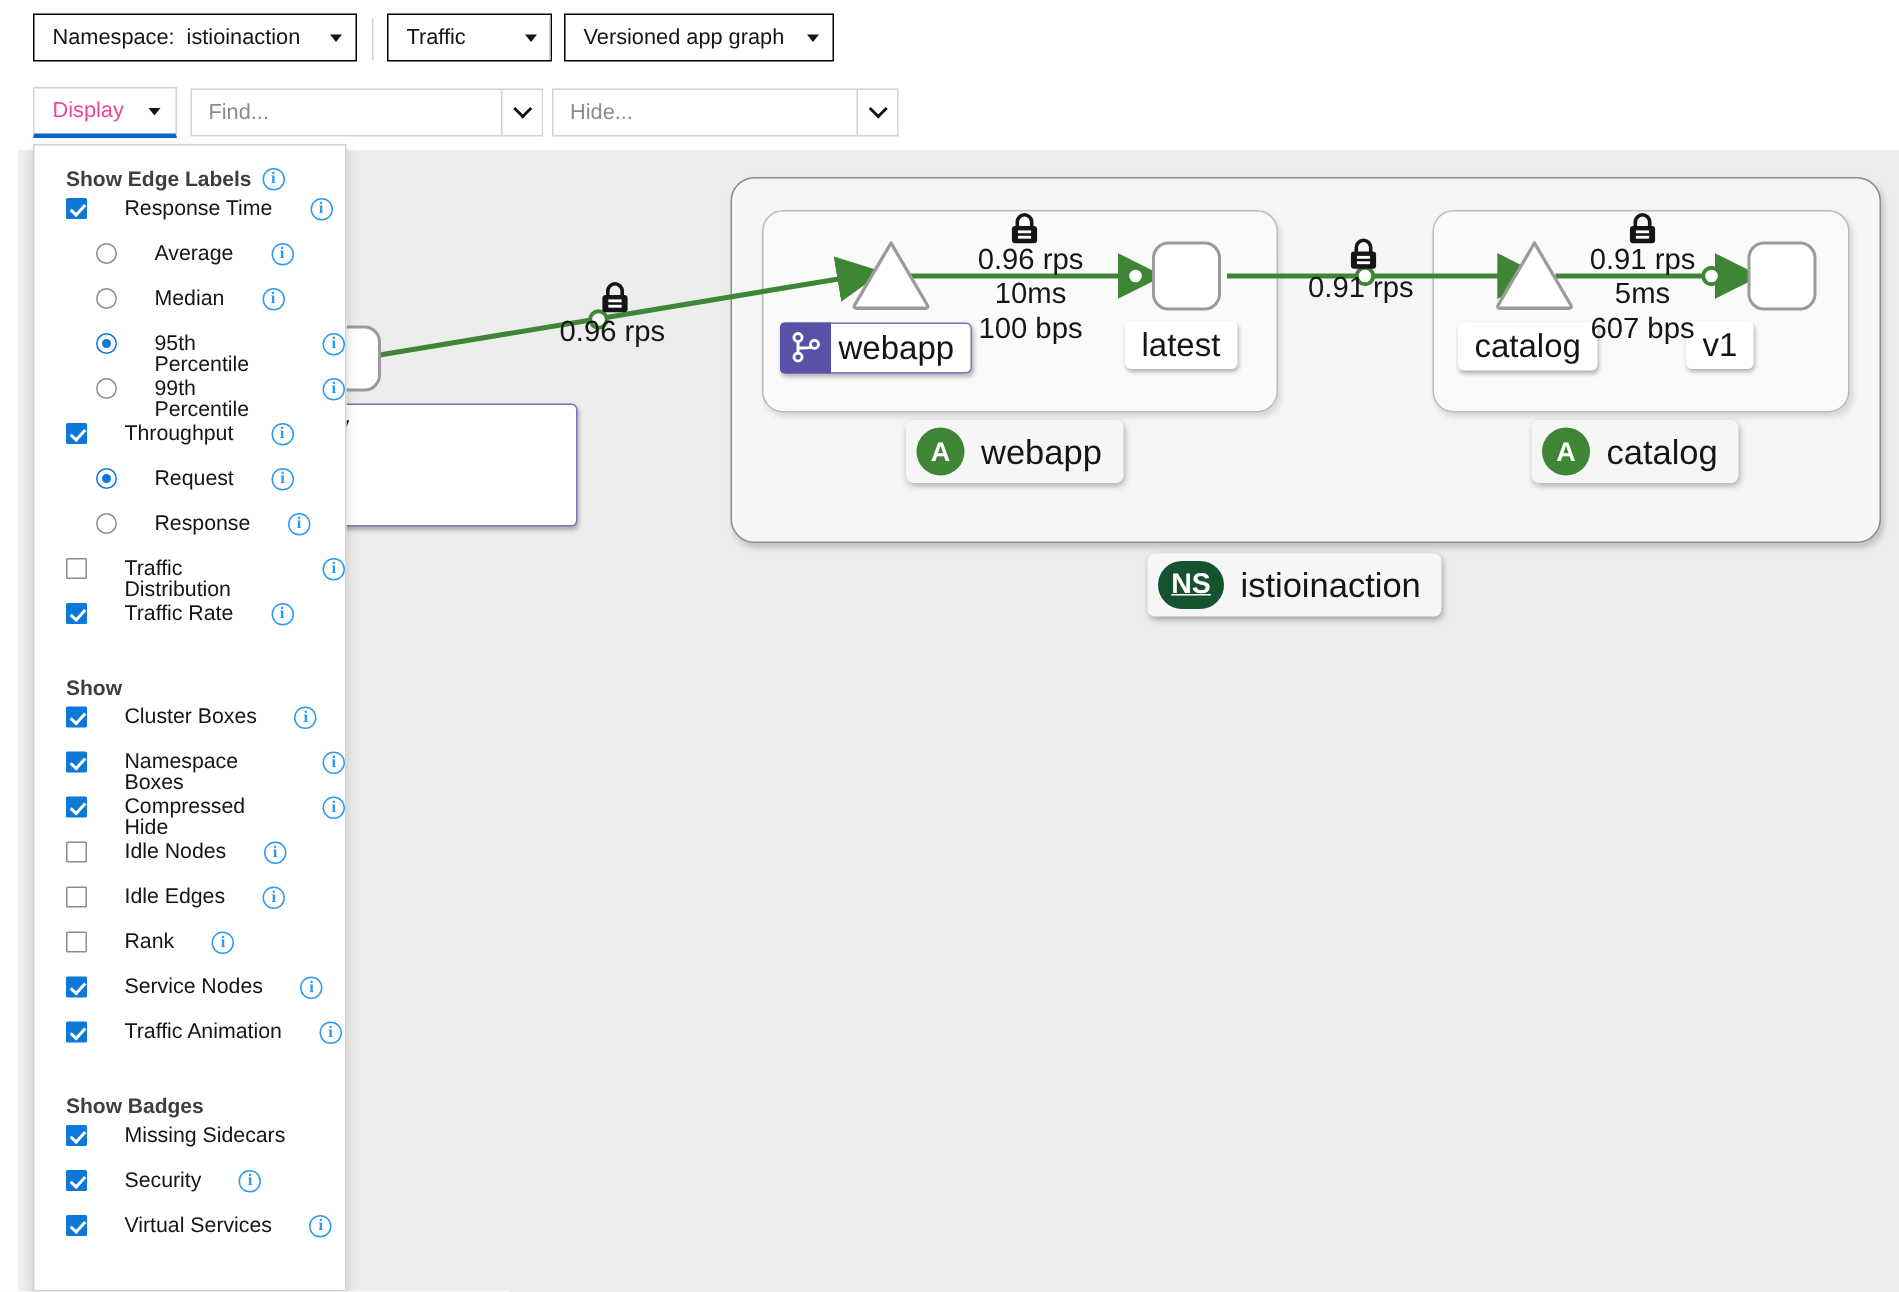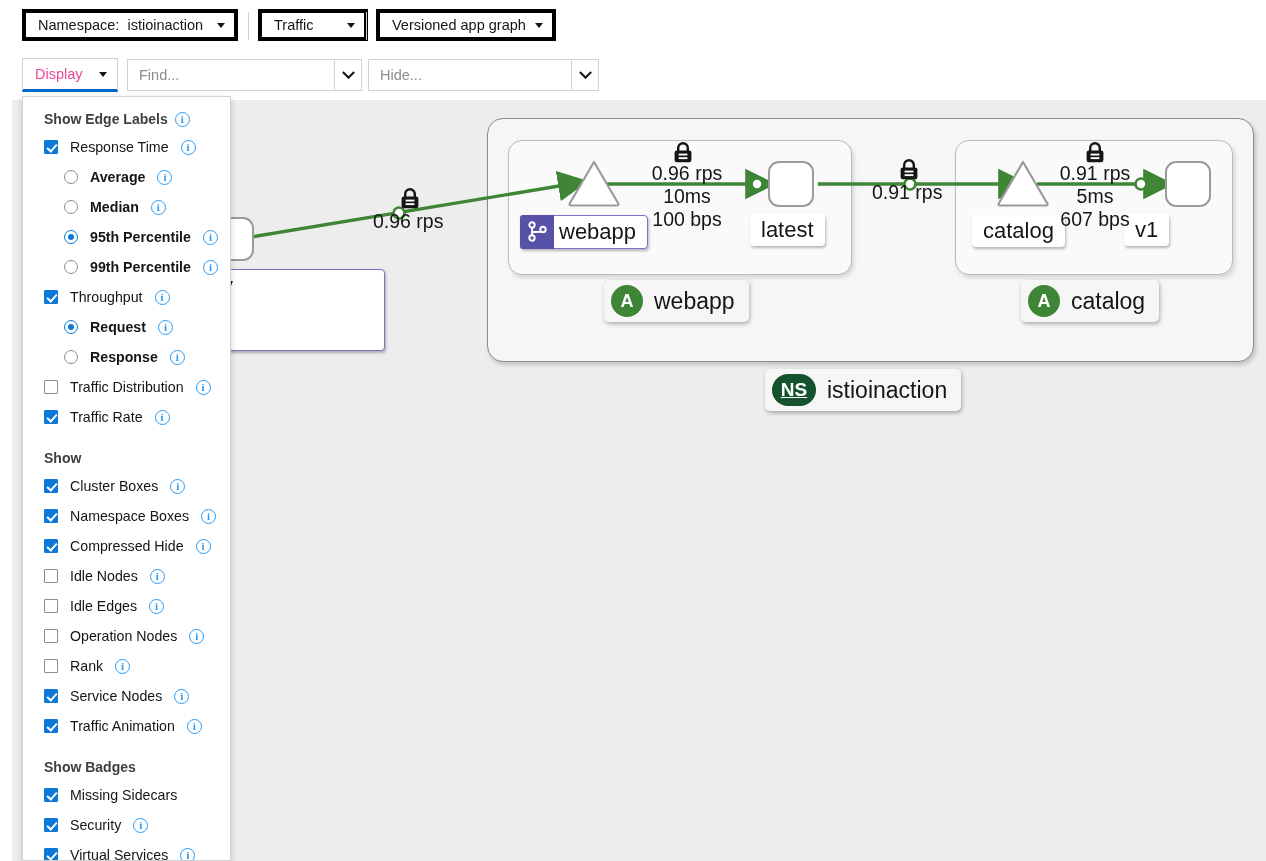--- a/index.html
+++ b/index.html
@@ -13,21 +13,21 @@
   }
   #root { position: relative; width: 1266px; height: 861px; background:#fff; }
 
   
   .toolbar-row1 {
     position: absolute; left: 0; top: 0; width: 1266px; height: 51px;
     background: #fff;
   }
   .tb-select {
     position: absolute; height: 32px;
-    border: 4px solid #000000; background: #fff;
+    border: 1px solid #000000; background: #fff;
     display: flex; align-items: center;
     padding: 0 9px 0 12px; gap: 8px;
     font-size: 14.5px; color: #151515; cursor: pointer;
     white-space: nowrap;
   }
   .tb-select .lbl-prefix { color:#151515; }
   .tb-select .lbl-val { color:#151515; }
   .caret {
     width: 0; height: 0; margin-left: auto;
     border-left: 4.5px solid transparent;
@@ -97,25 +97,25 @@
     box-shadow: 0 3px 7px rgba(3,3,3,0.17);
     padding: 14px 0 0 0; overflow:hidden; z-index:40;
   }
   .panel-group-title {
     font-size:14px; font-weight:bold; color:#3c3f42;
     padding: 0 0 0 21px; margin: 0 0 5px 0;
     display:flex; align-items:center; gap:7px;
   }
   .panel-group-title.spaced { margin-top: 18px; }
   .opt-row {
-    display:flex; align-items:center; gap:12px;
+    display:flex; align-items:flex-start; gap:25px;
     height:30px; padding-left:21px; font-size:14.2px; color:#151515;
     cursor:pointer;
   }
-  .opt-row.indent { padding-left: 41px; font-weight: bold; }
+  .opt-row.indent { padding-left: 41px; }
   .opt-label { line-height:1; }
   
   .cb {
     width:14px; height:14px; border:1px solid #8a8d90; border-radius:1px;
     background:#fff; flex:0 0 auto; position:relative;
   }
   .cb.on { background:#0d78d8; border-color:#0d78d8; }
   .cb.on::after {
     content:""; position:absolute; left:4px; top:1px;
     width:4px; height:8px; border-right:2px solid #fff; border-bottom:2px solid #fff;
@@ -474,25 +474,20 @@
         <span class="opt-label">Idle Nodes</span>
         <span class="infoi"></span>
       </div>
       <div class="opt-row">
         <span class="cb"></span>
         <span class="opt-label">Idle Edges</span>
         <span class="infoi"></span>
       </div>
       <div class="opt-row">
         <span class="cb"></span>
-        <span class="opt-label">Operation Nodes</span>
-        <span class="infoi"></span>
-      </div>
-      <div class="opt-row">
-        <span class="cb"></span>
         <span class="opt-label">Rank</span>
         <span class="infoi"></span>
       </div>
       <div class="opt-row">
         <span class="cb on"></span>
         <span class="opt-label">Service Nodes</span>
         <span class="infoi"></span>
       </div>
       <div class="opt-row">
         <span class="cb on"></span>

